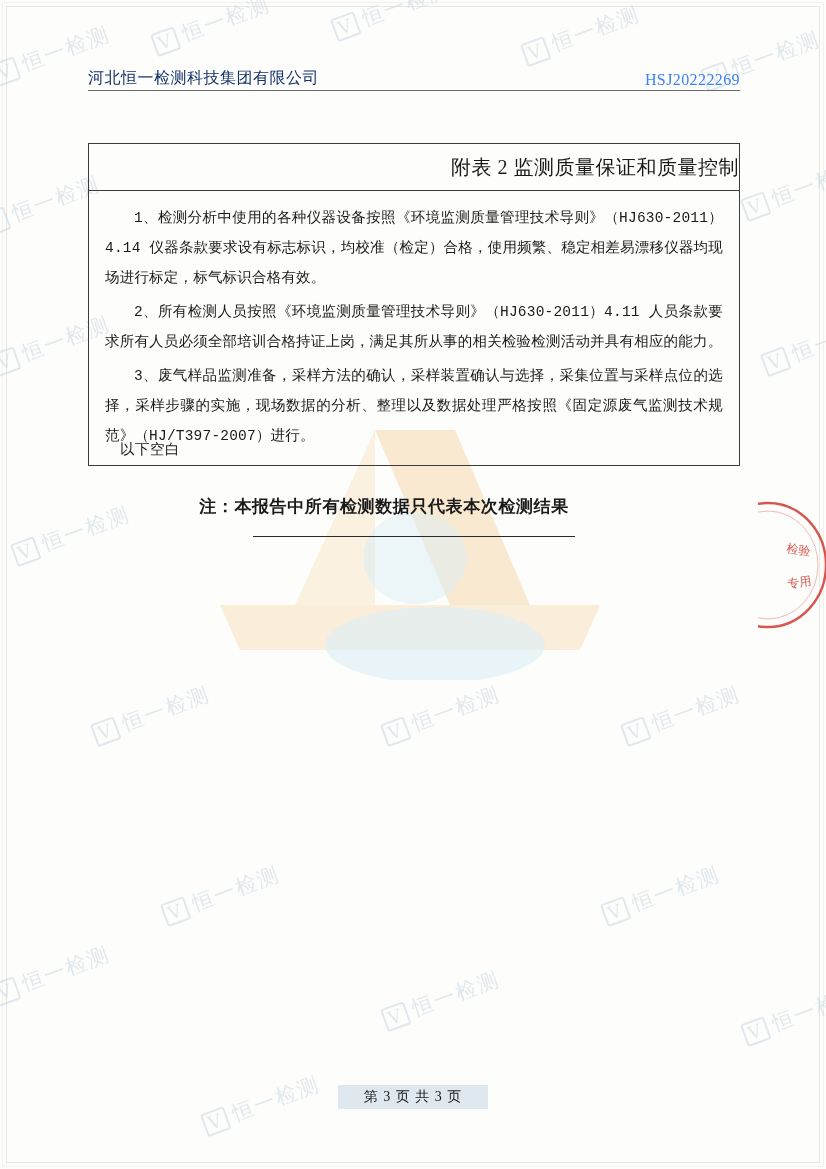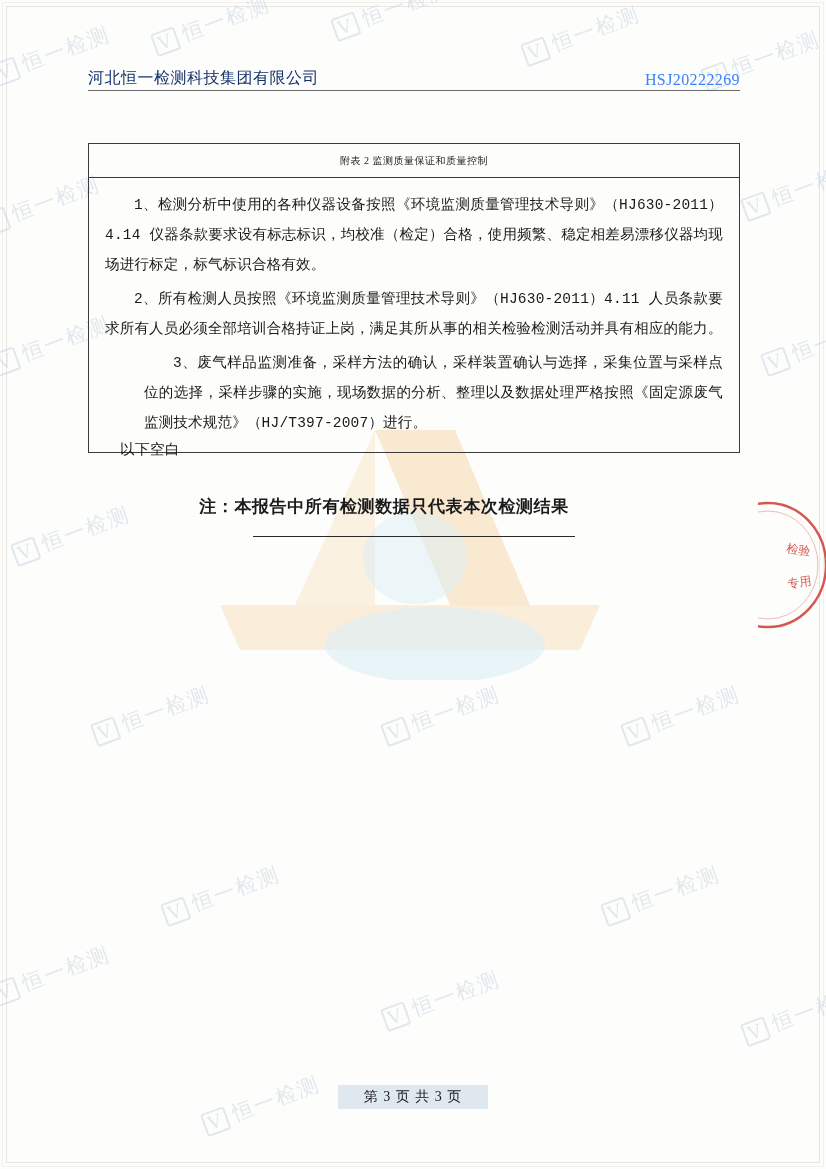--- a/index.html
+++ b/index.html
@@ -117,41 +117,40 @@
   .box {
     position: absolute;
     left: 88px;
     top: 143px;
     width: 652px;
     border: 1px solid #3b3b3b;
     box-sizing: border-box;
     background: transparent;
   }
   .box-title {
-    text-align: center;
-    font-size: 10px;
+    text-align: right;
+    font-size: 20px;
     padding: 10px 0 9px;
     border-bottom: 1px solid #3b3b3b;
     letter-spacing: 0.5px;
   }
   .box-body {
     padding: 12px 16px 14px 16px;
   }
   .para {
     font-size: 14.5px;
     line-height: 30px;
     text-indent: 2em;
     text-align: justify;
     margin: 0 0 4px 0;
     letter-spacing: 0.2px;
     font-family: Liberation Mono, monospace;
   }
   .para:last-child {
     margin-bottom: 0;
-    margin-left: 39px;
   }
 
   
   .blank-note {
     position: absolute;
     left: 120px;
     top: 440px;
     font-size: 14.5px;
     letter-spacing: 0.5px;
   }

